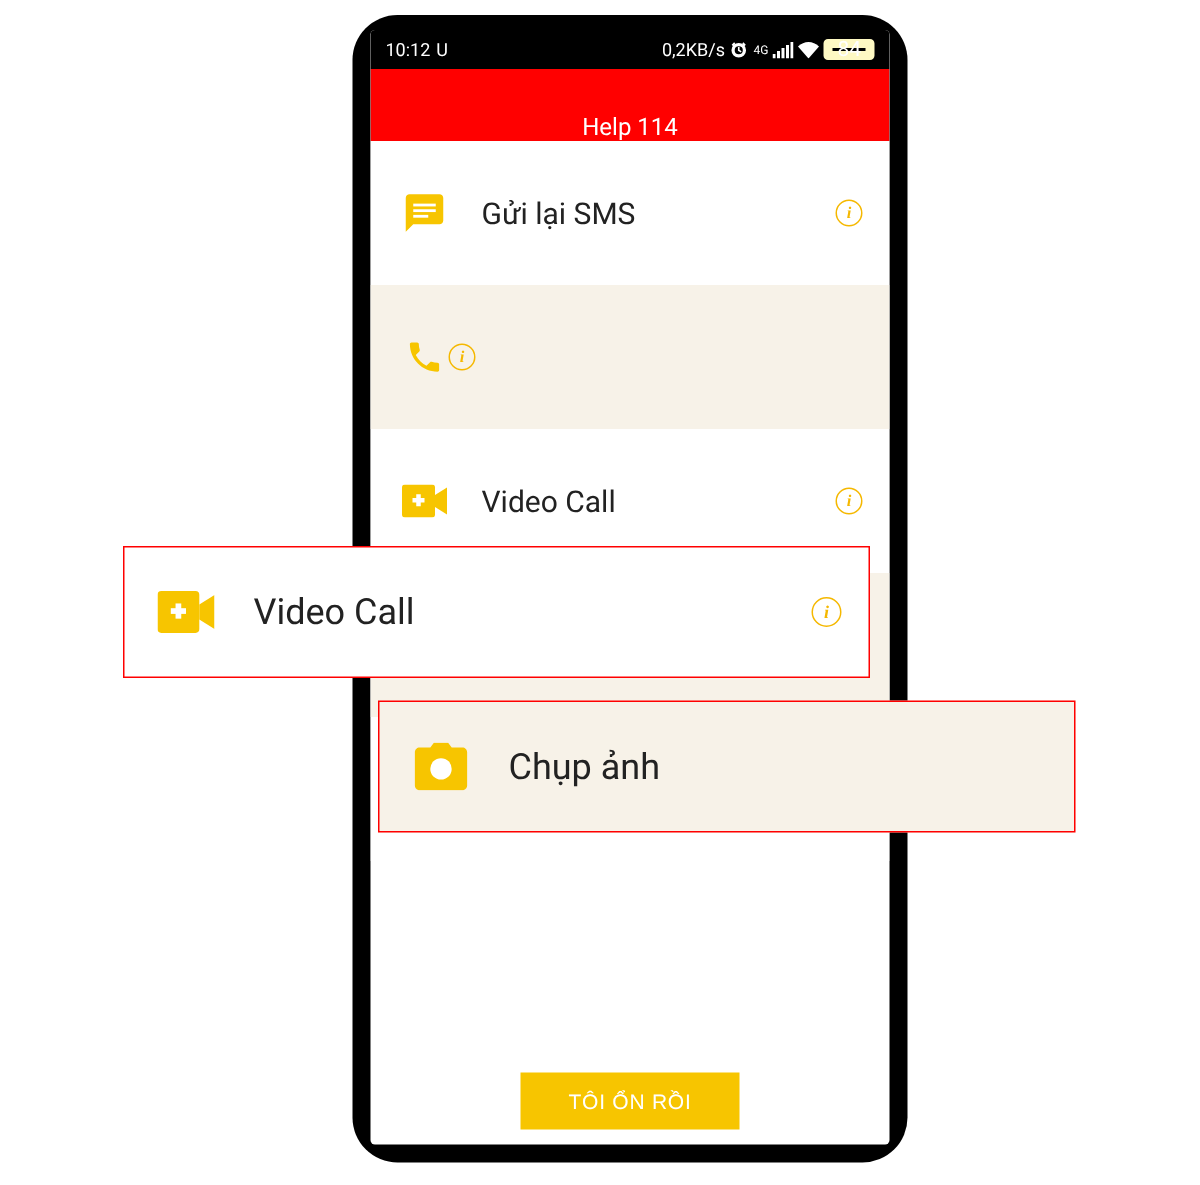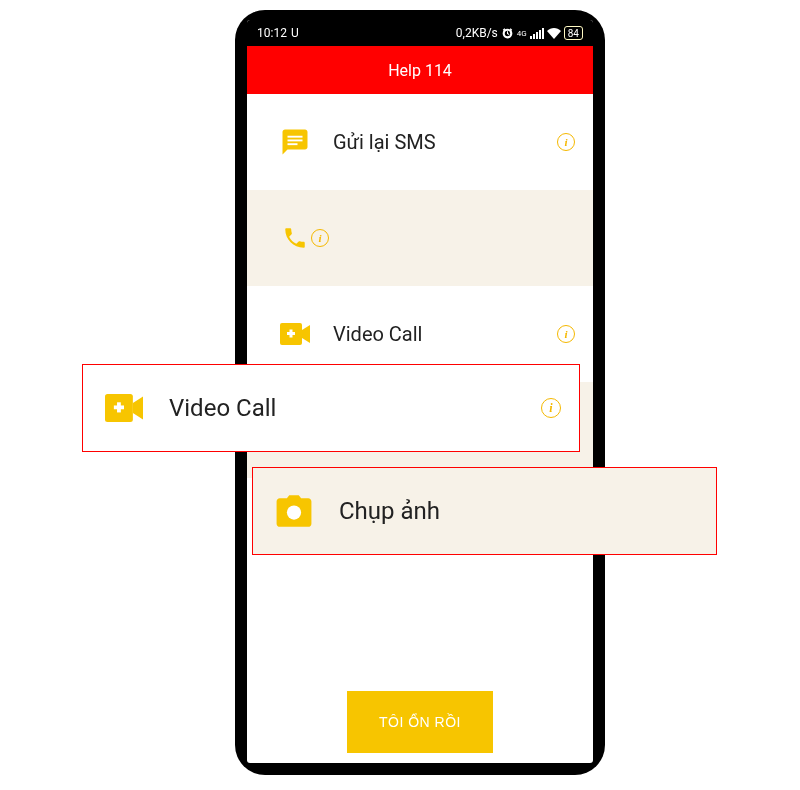--- a/index.html
+++ b/index.html
@@ -60,48 +60,48 @@
       gap: 3px;
     }
     
     .status-right svg {
       display: block;
     }
     
     .battery-box {
       display: flex;
       align-items: center;
-      border: 1px solid #fef9c3;
+      border: 6px solid #fef9c3;
       border-radius: 3px;
       padding: 0 3px;
-      font-size: 10px;
+      font-size: 14px;
       height: 14px;
       justify-content: flex-end;
     }
     
     .app-header {
       height: 48px;
       background: #ff0000;
       color: #ffffff;
       display: flex;
-      align-items: center;
+      align-items: flex-end;
       justify-content: center;
       font-size: 16px;
       font-weight: 400;
     }
     
     .menu-list {
       background: #ffffff;
     }
     
     .menu-item {
       height: 96px;
       display: flex;
       align-items: center;
-      padding: 0 18px 0 32px;
+      padding: 0 18px 0 20px;
       position: relative;
     }
     
     .menu-item.alt {
       background: #f7f2e8;
     }
     
     .menu-icon {
       width: 32px;
       height: 32px;
@@ -135,21 +135,21 @@
     }
     
     .bottom-button {
       position: absolute;
       bottom: 10px;
       left: 50%;
       transform: translateX(-50%);
       background: #f7c500;
       color: #ffffff;
       border: none;
-      padding: 23px 32px;
+      padding: 11px 32px;
       font-size: 14px;
       font-weight: 500;
       letter-spacing: 0.5px;
     }
     
     
     .callout {
       position: absolute;
       background: #ffffff;
       border: 1px solid #ff0000;

